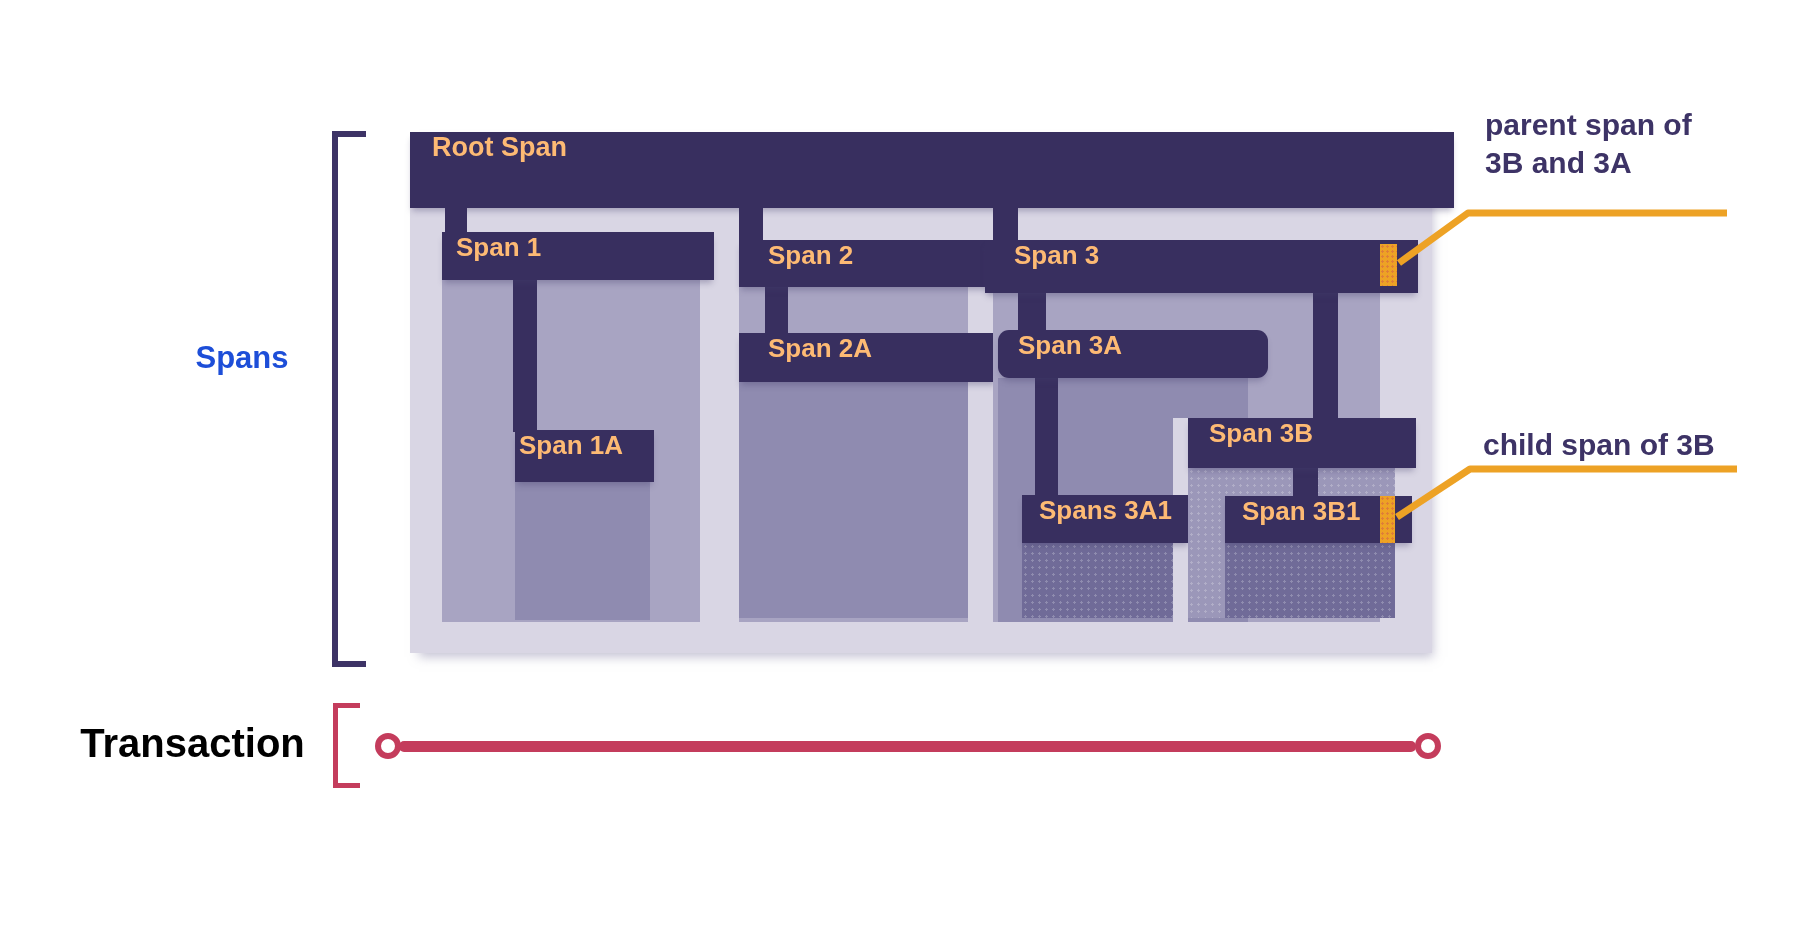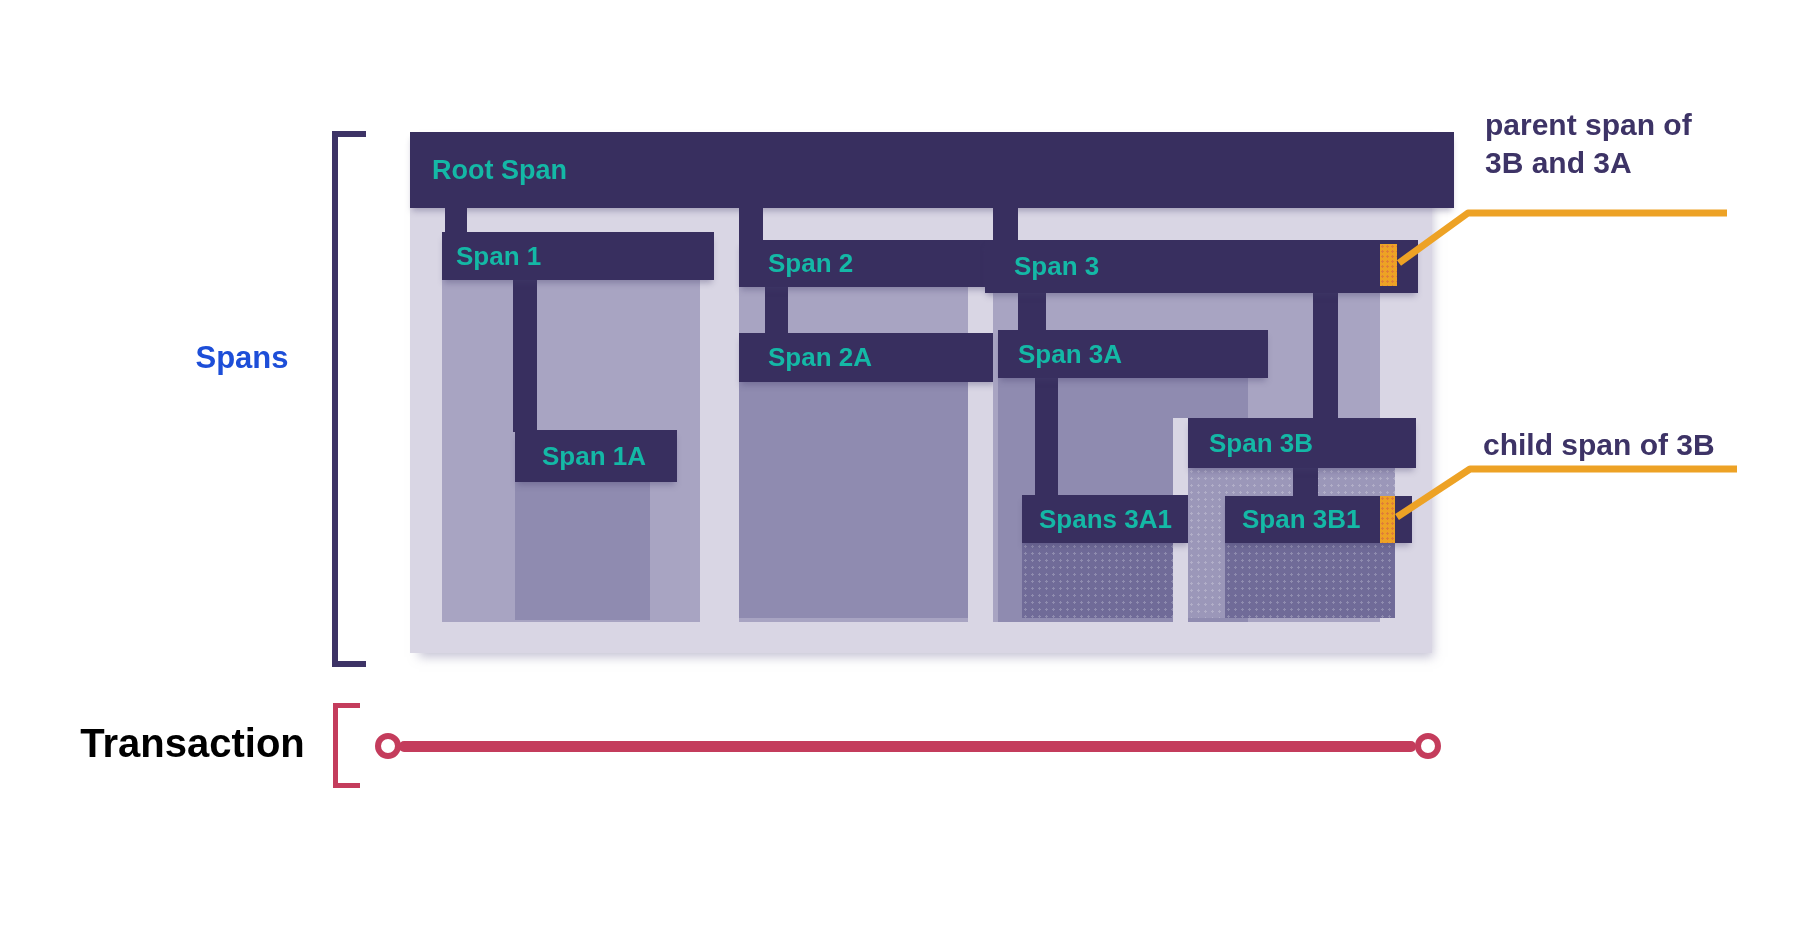--- a/index.html
+++ b/index.html
@@ -16,34 +16,34 @@
   
   .outer-box {
     left: 410px; top: 132px; width: 1022px; height: 521px;
     background: #d9d6e4;
     box-shadow: 5px 8px 10px -4px rgba(140,136,170,0.5);
   }
 
   
   .bar {
     background: #382f5f;
-    color: #14b8a6;
+    color: #fdba74;
     font-weight: bold;
     font-size: 26px;
     display: flex;
-    align-items: center;
+    align-items: flex-start;
     box-shadow: 0 5px 6px -2px rgba(70,62,110,0.35);
   }
   .bar-root   { left: 410px;  top: 132px; width: 1022px; height: 76px; font-size: 27px; padding-left: 22px; }
   .bar-s1     { left: 442px;  top: 232px; width: 258px;  height: 48px; padding-left: 14px; }
-  .bar-s1a    { left: 515px;  top: 430px; width: 135px;  height: 52px; padding-left: 27px; }
+  .bar-s1a    { left: 515px;  top: 430px; width: 135px;  height: 52px; padding-left: 4px; }
   .bar-s2     { left: 739px;  top: 240px; width: 229px;  height: 47px; padding-left: 29px; }
   .bar-s2a    { left: 739px;  top: 333px; width: 229px;  height: 49px; padding-left: 29px; }
   .bar-s3     { left: 985px;  top: 240px; width: 404px;  height: 53px; padding-left: 29px; }
-  .bar-s3a    { left: 998px;  top: 330px; width: 250px;  height: 48px; padding-left: 20px; }
+  .bar-s3a    { left: 998px;  top: 330px; width: 250px;  height: 48px; padding-left: 20px; border-radius: 11px; }
   .bar-s3a1   { left: 1022px; top: 495px; width: 151px;  height: 48px; padding-left: 17px; }
   .bar-s3b    { left: 1188px; top: 418px; width: 207px;  height: 50px; padding-left: 21px; }
   .bar-s3b1   { left: 1225px; top: 496px; width: 170px;  height: 47px; padding-left: 17px; }
 
   
   .conn { background: #382f5f; }
   .c-root-1  { left: 445px;  top: 208px; width: 22px; height: 26px; }
   .c-root-2  { left: 739px;  top: 208px; width: 24px; height: 34px; }
   .c-root-3  { left: 993px;  top: 208px; width: 25px; height: 34px; }
   .c-1-1a    { left: 513px;  top: 280px; width: 24px; height: 152px; }

